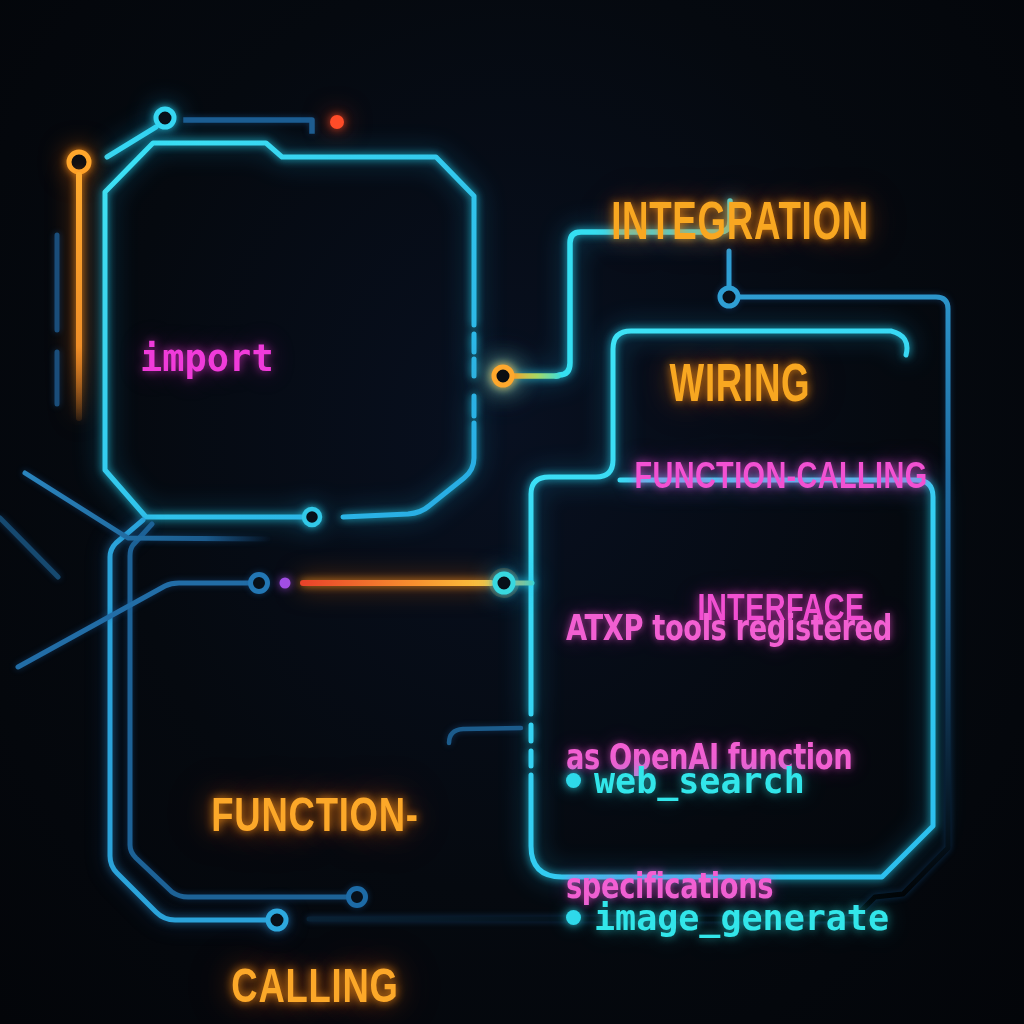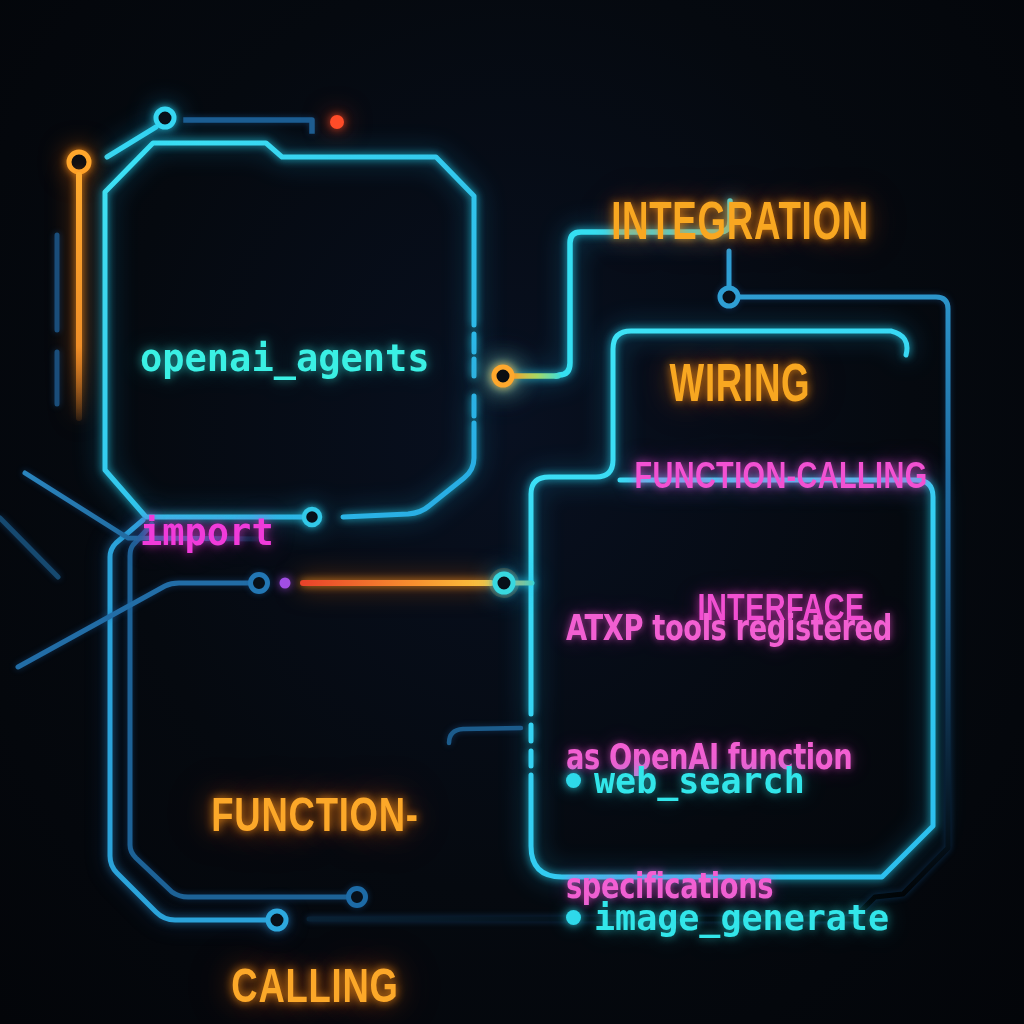--- a/index.html
+++ b/index.html
@@ -170,21 +170,20 @@
       <path stroke="#1c5c8c" stroke-width="4.5" d="M 449,743 Q 449,730 463,729 L 521,728"></path>
     </g>
   </svg>
 
   <div class="txt title-orange" style="left:540px;top:85px;width:400px;">
     <div>INTEGRATION</div>
     <div>WIRING</div>
   </div>
 
   <div class="txt code" style="left:140px;top:214px;">
-    <div class="cyn">openai_agents</div>
     <div class="mag">import</div>
   </div>
 
   <div class="txt heading-pink" style="left:551px;top:366px;width:460px;">
     <div>FUNCTION-CALLING</div>
     <div>INTERFACE</div>
   </div>
 
   <div class="txt para-pink" style="left:566px;top:521px;">
     <div>ATXP tools registered</div>

